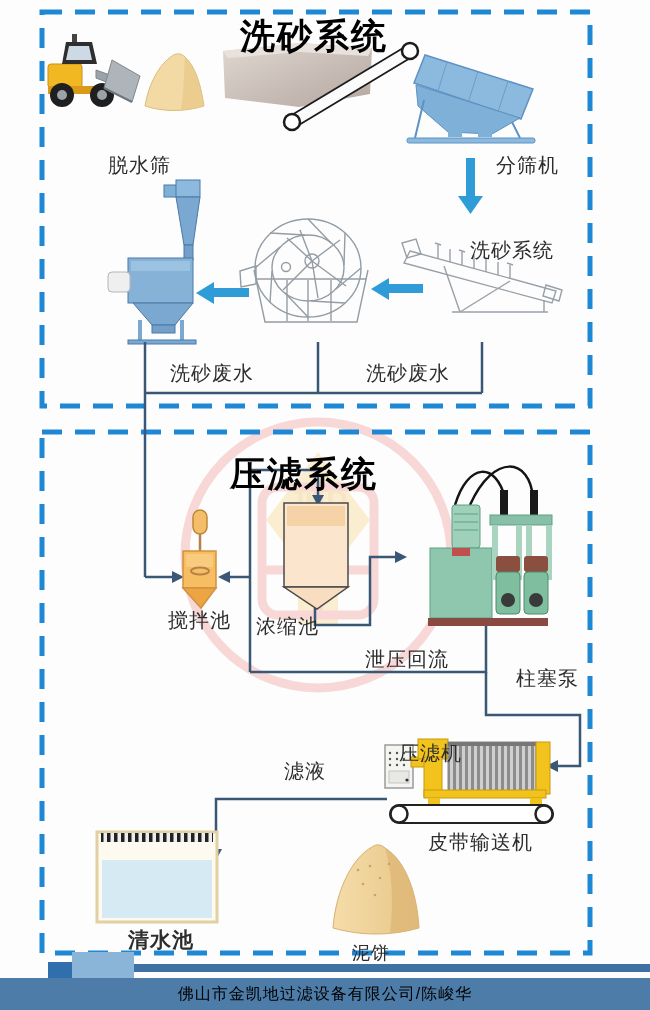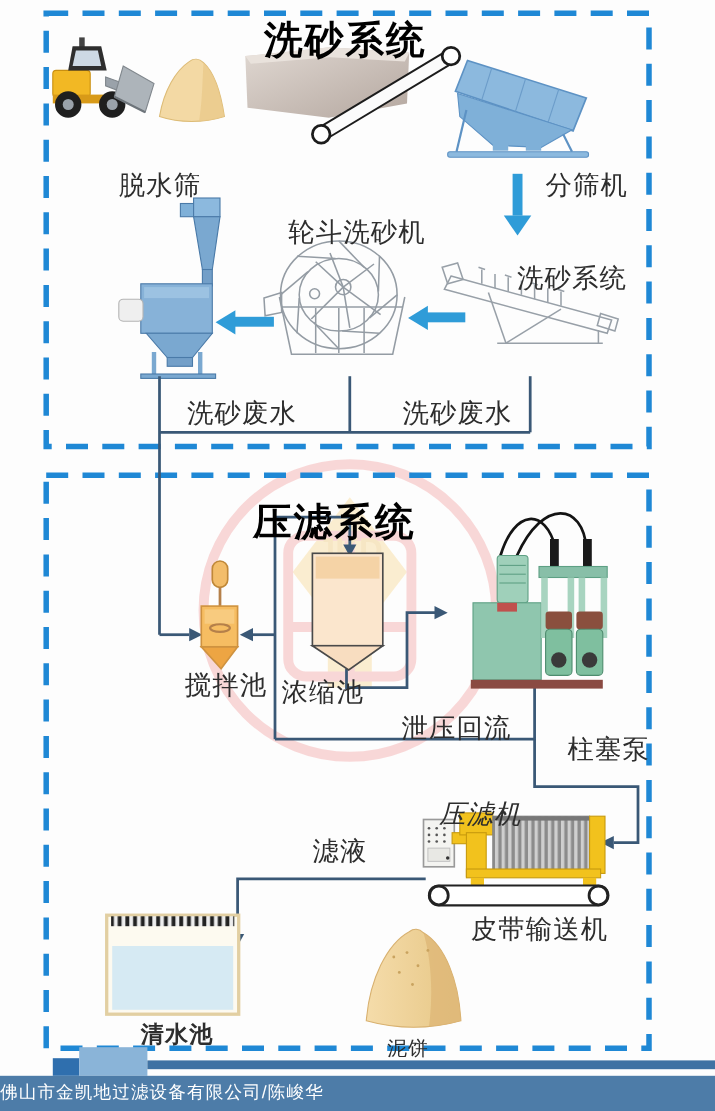--- a/index.html
+++ b/index.html
@@ -1,25 +1,25 @@
 <!DOCTYPE html>
 <html><head>
 <meta charset="utf-8">
 <style>
   html,body{margin:0;padding:0;background:#fff;}
   .stage{position:relative;width:650px;height:1010px;background:#fdfdfd;overflow:hidden;
          font-family:"Liberation Sans","DejaVu Sans",sans-serif;}
   .stage svg{position:absolute;left:0;top:0;}
-  .lbl{position:absolute;color:#2d2d2d;font-size:24px;white-space:nowrap;letter-spacing:1px;}
+  .lbl{position:absolute;color:#2d2d2d;font-size:20px;white-space:nowrap;letter-spacing:1px;}
   .title{font-size:35px;font-weight:bold;color:#000;text-align:left;letter-spacing:2px;}
   .footer-sq{position:absolute;left:48px;top:962px;width:24px;height:16px;background:#2f6fae;}
   .footer-lightrect{position:absolute;left:72px;top:952px;width:62px;height:26px;background:#8ab4d8;}
   .footer-line{position:absolute;left:134px;top:964px;width:516px;height:8px;background:#3f72a3;}
   .footer-bar{position:absolute;left:0;top:978px;width:650px;height:32px;background:#4d7ca8;
-              color:#ffffff;font-size:16px;line-height:32px;text-align:left;letter-spacing:1px;}
+              color:#000000;font-size:16px;line-height:32px;text-align:center;letter-spacing:1px;}
 </style>
 </head>
 <body>
 
 <div class="stage">
 
 <svg width="650" height="1010" viewBox="0 0 650 1010">
   <defs>
     <linearGradient id="blockGrad" x1="0" y1="0" x2="1" y2="1">
       <stop offset="0" stop-color="#e0d8d2"></stop>
@@ -298,30 +298,29 @@
           <circle cx="358" cy="870" r="1.3"></circle>
     </g>
   </g>
 </svg>
 
 <div class="lbl title" style="left:240px;top:13px;width:190px;">洗砂系统</div>
 <div class="lbl title" style="left:230px;top:451px;width:200px;">压滤系统</div>
 
 <div class="lbl" style="left:108px;top:152px;">脱水筛</div>
 <div class="lbl" style="left:496px;top:152px;">分筛机</div>
-<div class="lbl" style="left:262px;top:195px;">轮斗洗砂机</div>
 <div class="lbl" style="left:470px;top:237px;">洗砂系统</div>
 <div class="lbl" style="left:170px;top:360px;">洗砂废水</div>
 <div class="lbl" style="left:366px;top:360px;">洗砂废水</div>
 
 <div class="lbl" style="left:168px;top:607px;">搅拌池</div>
 <div class="lbl" style="left:256px;top:613px;">浓缩池</div>
 <div class="lbl" style="left:516px;top:629px;margin-top:36px;">柱塞泵</div>
 <div class="lbl" style="left:365px;top:646px;">泄压回流</div>
-<div class="lbl" style="left:399px;top:724px;font-style:italic;">压滤机</div>
+<div class="lbl" style="left:399px;top:740px;">压滤机</div>
 <div class="lbl" style="left:284px;top:758px;">滤液</div>
 <div class="lbl" style="left:428px;top:829px;">皮带输送机</div>
 <div class="lbl" style="left:128px;top:926px;font-size:21px;font-weight:bold;">清水池</div>
 <div class="lbl" style="left:352px;top:941px;font-size:18px;">泥饼</div>
 
 <div class="footer-sq"></div>
 <div class="footer-lightrect"></div>
 <div class="footer-line"></div>
 <div class="footer-bar">
   <span>佛山市金凯地过滤设备有限公司/陈峻华</span>

